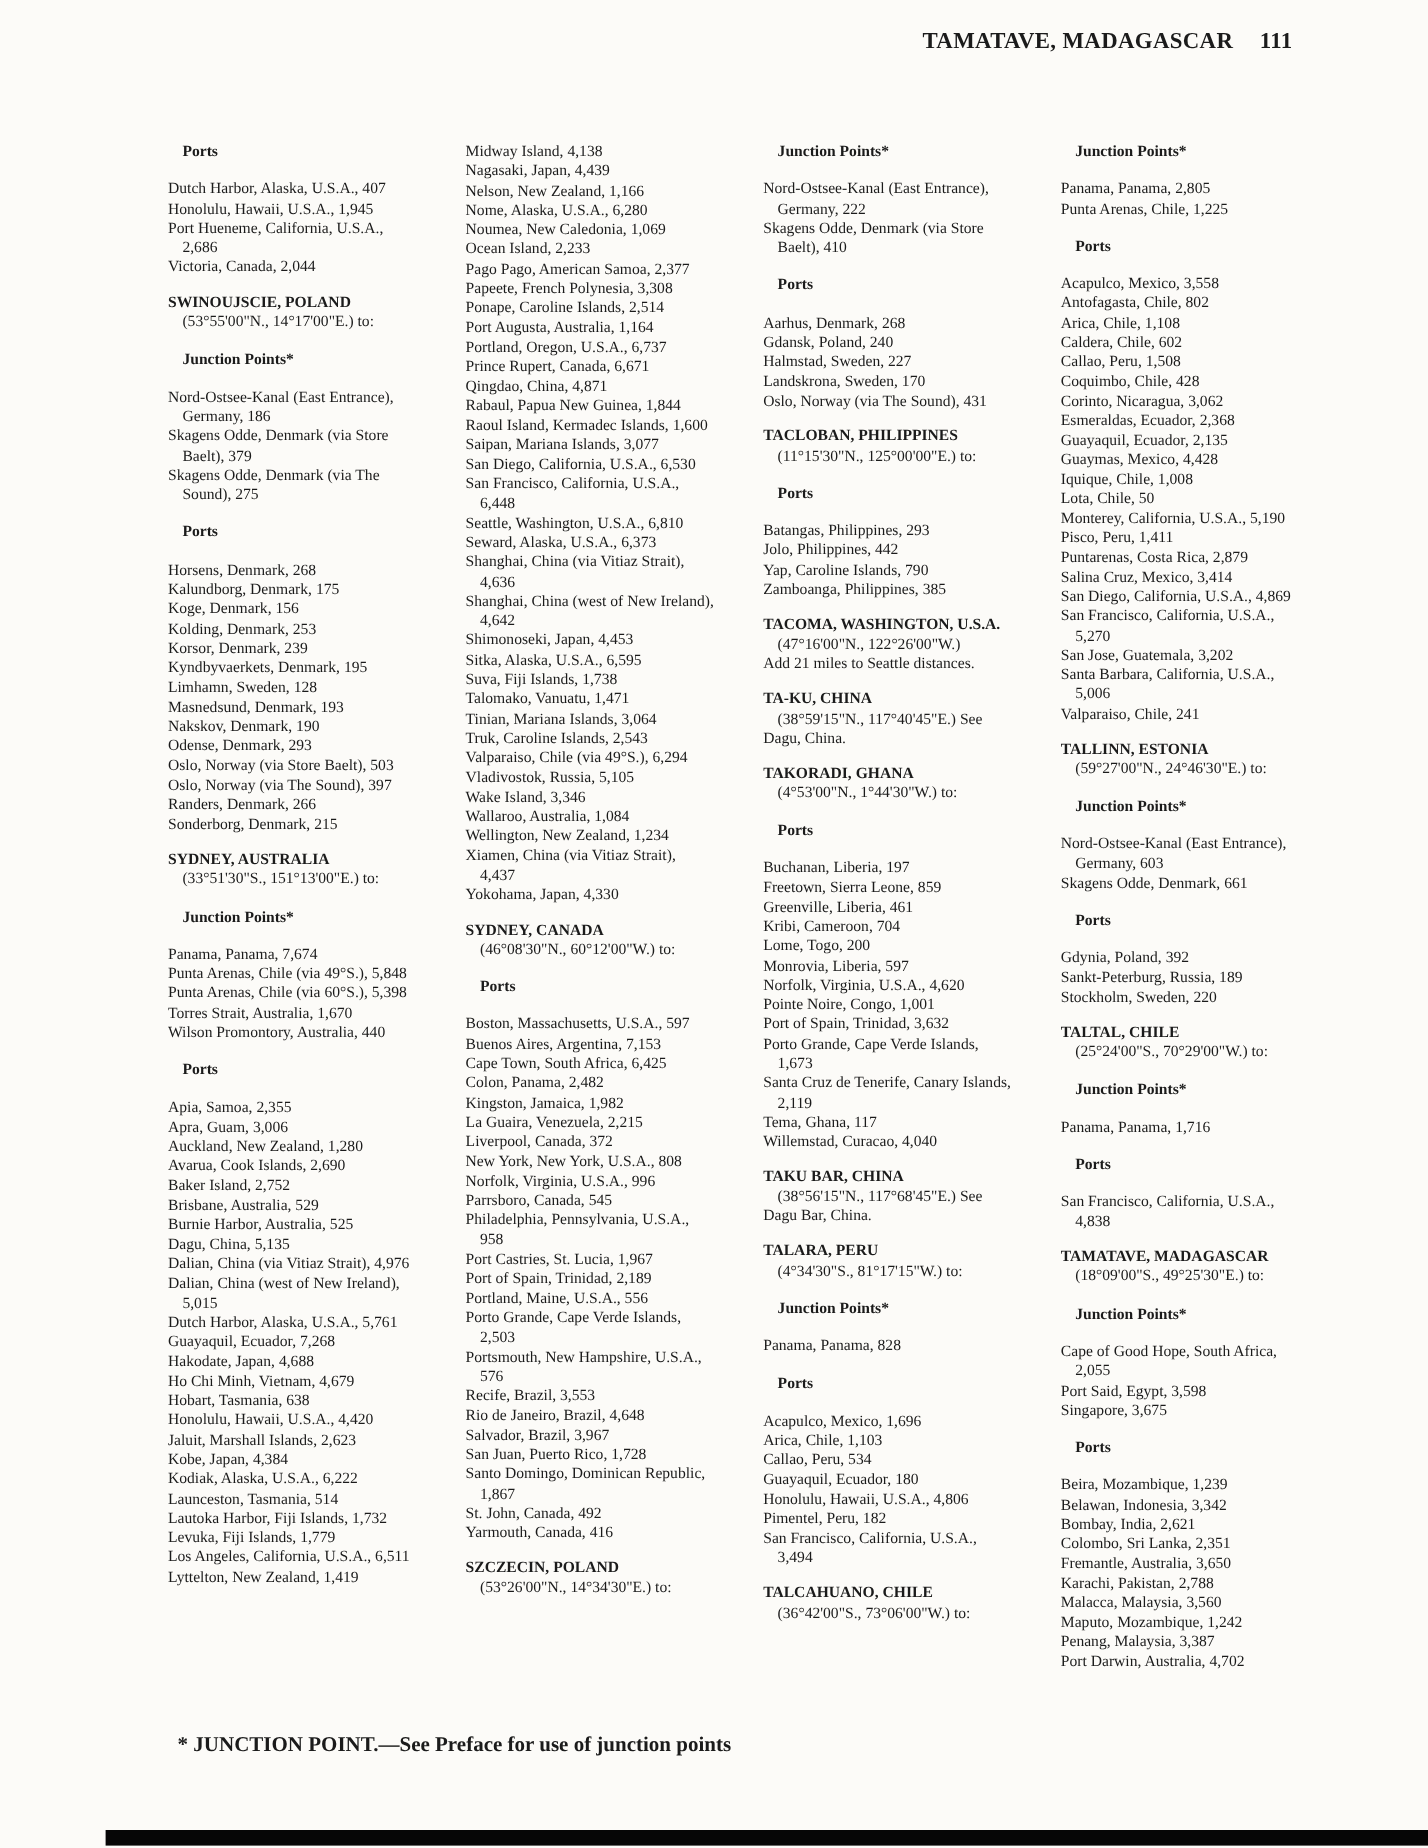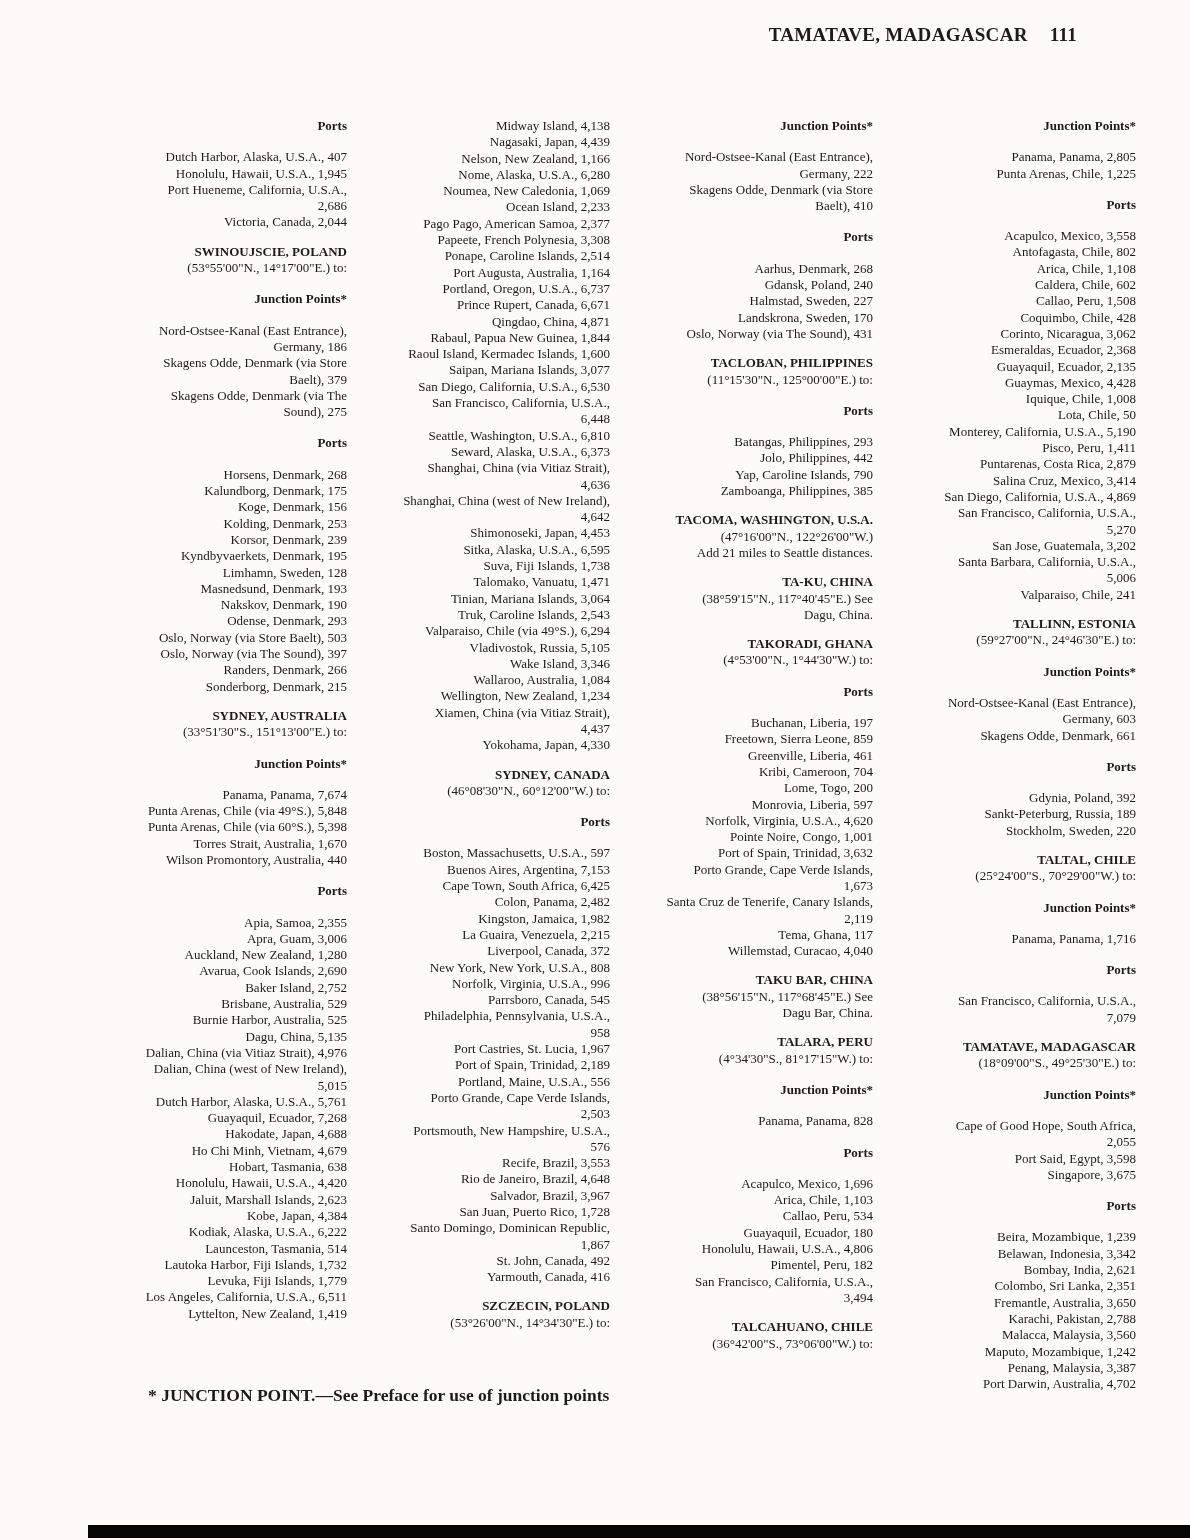--- a/index.html
+++ b/index.html
@@ -3,46 +3,46 @@
 <meta charset="utf-8">
 <style>
   html, body { margin: 0; padding: 0; }
   body {
     width: 1190px; height: 1540px;
     position: relative; overflow: hidden;
     background: #fcfbf8;
     color: #1b1b1b;
     font-family: "Liberation Serif", "DejaVu Serif", serif;
   }
-  .page { position: absolute; inset: 0; text-align: right; }
+  .page { position: absolute; inset: 0; }
 
   .running-header {
     position: absolute; top: 24px; right: 113px;
     font-size: 19px; font-weight: 700; letter-spacing: 0.3px;
     white-space: nowrap;
   }
   .running-header .pagenum { margin-left: 22px; }
 
   .columns {
     position: absolute; left: 140px; top: 118px; width: 952px;
-    display: flex; gap: 56px; align-items: flex-start;
+    display: flex; gap: 41px; align-items: flex-start;
   }
   .col {
     width: 207px; min-width: 207px;
     font-size: 13px; line-height: 16.3px;
   }
   .item-sub   { font-weight: 700; padding-left: 12px; margin: 15px 0; }
   .item-head  { font-weight: 700; margin-top: 13px; }
   .item-coords{ text-indent: 12px; }
   .item-entry { padding-left: 12px; text-indent: -12px; }
   .item-note  { }
   .col > div:first-child { margin-top: 0; }
 
   .footnote {
-    position: absolute; left: 148px; top: 1385px;
+    position: absolute; left: 148px; top: 1443px;
     font-size: 17.5px; font-weight: 700; white-space: nowrap;
   }
   .scan-bar {
     position: absolute; left: 88px; right: 0; bottom: 2px; height: 13px;
     background: #060606;
   }
 </style>
 </head>
 <body style="background: rgb(252, 251, 248); color: rgb(27, 27, 27);">
 
@@ -267,21 +267,21 @@
         <div class="item-entry">Skagens Odde, Denmark, 661</div>
         <div class="item-sub">Ports</div>
         <div class="item-entry">Gdynia, Poland, 392</div>
         <div class="item-entry">Sankt-Peterburg, Russia, 189</div>
         <div class="item-entry">Stockholm, Sweden, 220</div>
         <div class="item-head">TALTAL, CHILE</div>
         <div class="item-coords">(25°24'00"S., 70°29'00"W.) to:</div>
         <div class="item-sub">Junction Points*</div>
         <div class="item-entry">Panama, Panama, 1,716</div>
         <div class="item-sub">Ports</div>
-        <div class="item-entry">San Francisco, California, U.S.A., 7,079</div>
+        <div class="item-entry">San Francisco, California, U.S.A., 4,838</div>
         <div class="item-head">TAMATAVE, MADAGASCAR</div>
         <div class="item-coords">(18°09'00"S., 49°25'30"E.) to:</div>
         <div class="item-sub">Junction Points*</div>
         <div class="item-entry">Cape of Good Hope, South Africa, 2,055</div>
         <div class="item-entry">Port Said, Egypt, 3,598</div>
         <div class="item-entry">Singapore, 3,675</div>
         <div class="item-sub">Ports</div>
         <div class="item-entry">Beira, Mozambique, 1,239</div>
         <div class="item-entry">Belawan, Indonesia, 3,342</div>
         <div class="item-entry">Bombay, India, 2,621</div>

